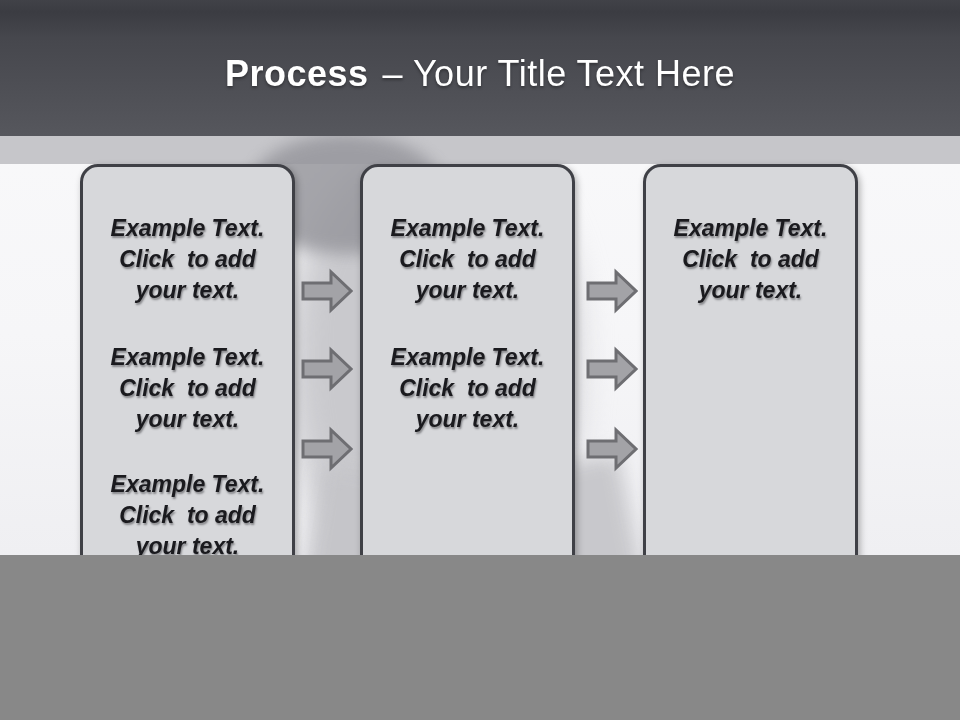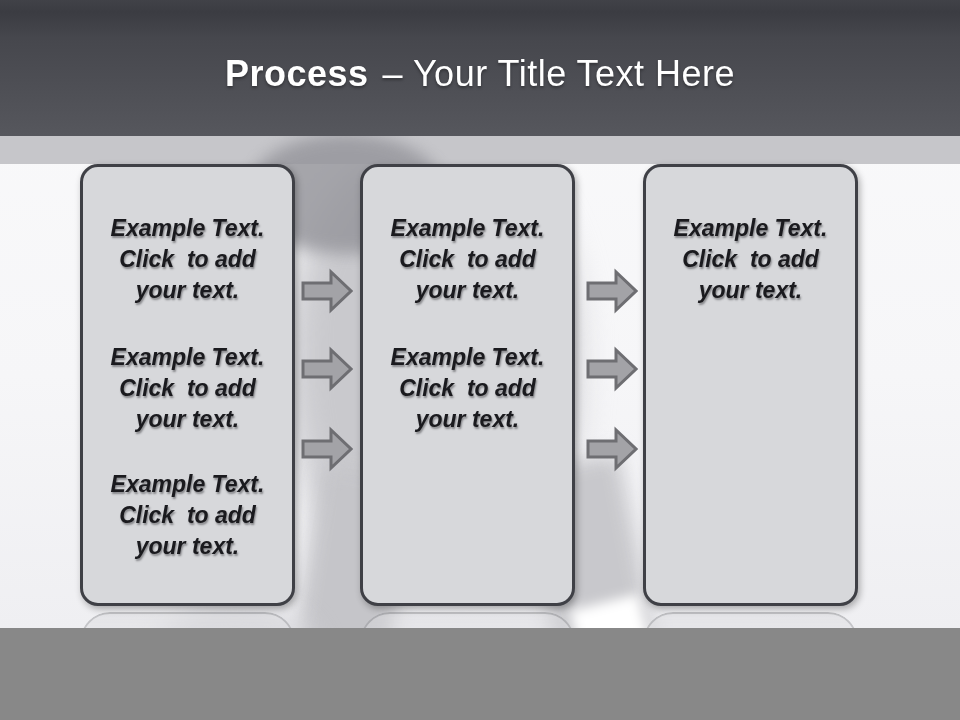--- a/index.html
+++ b/index.html
@@ -1,17 +1,17 @@
 <!DOCTYPE html>
 <html><head>
 <meta charset="utf-8">
 <style>
   html,body{margin:0;padding:0;background:#888;}
   .slide{
-    position:relative;width:960px;height:628px;overflow:hidden;
+    position:relative;width:960px;height:555px;overflow:hidden;
     background:linear-gradient(180deg,#fafafb 0%,#f6f6f8 60%,#efeff2 100%);
     font-family:"Liberation Sans",sans-serif;
   }
   
   .header{
     position:absolute;top:0;left:0;width:960px;height:136px;z-index:6;
     background:linear-gradient(180deg,#414248 0%,#3b3c42 9%,#46474d 28%,#56575d 100%);
     display:flex;align-items:center;justify-content:center;
   }
   .title{

